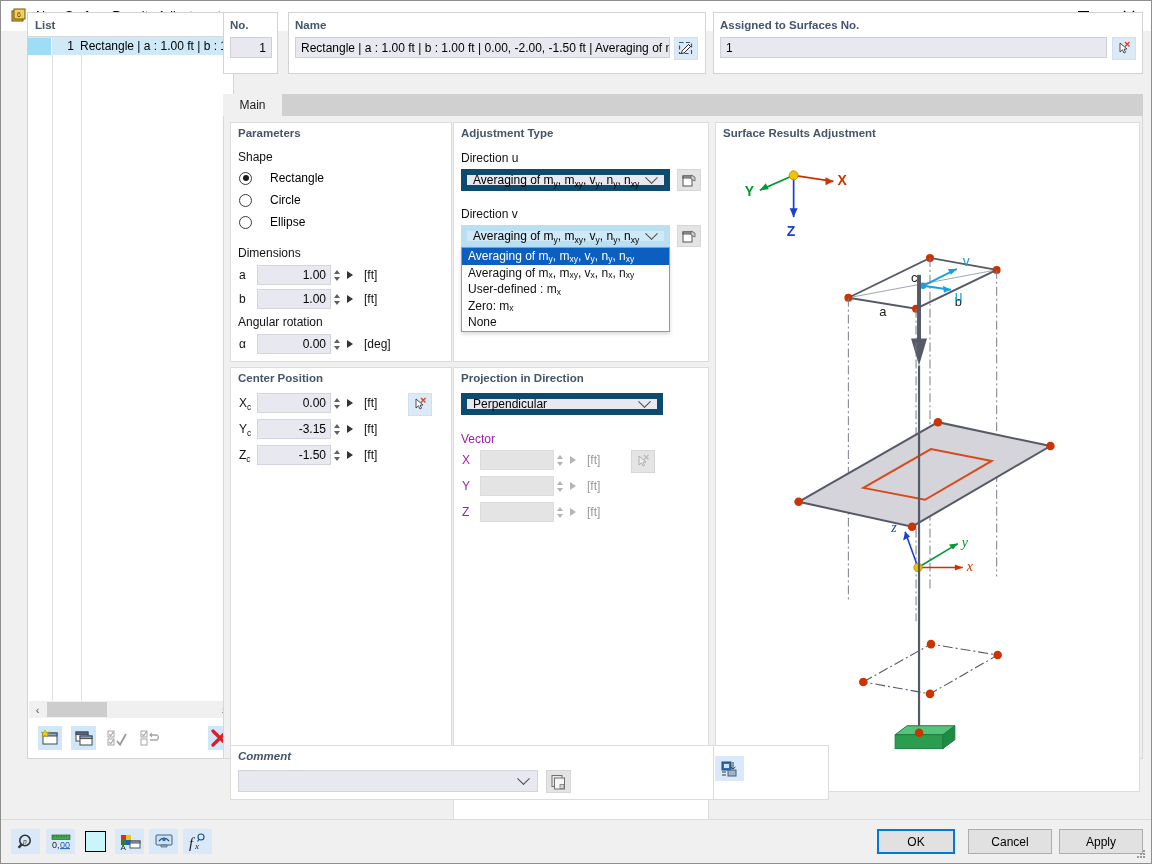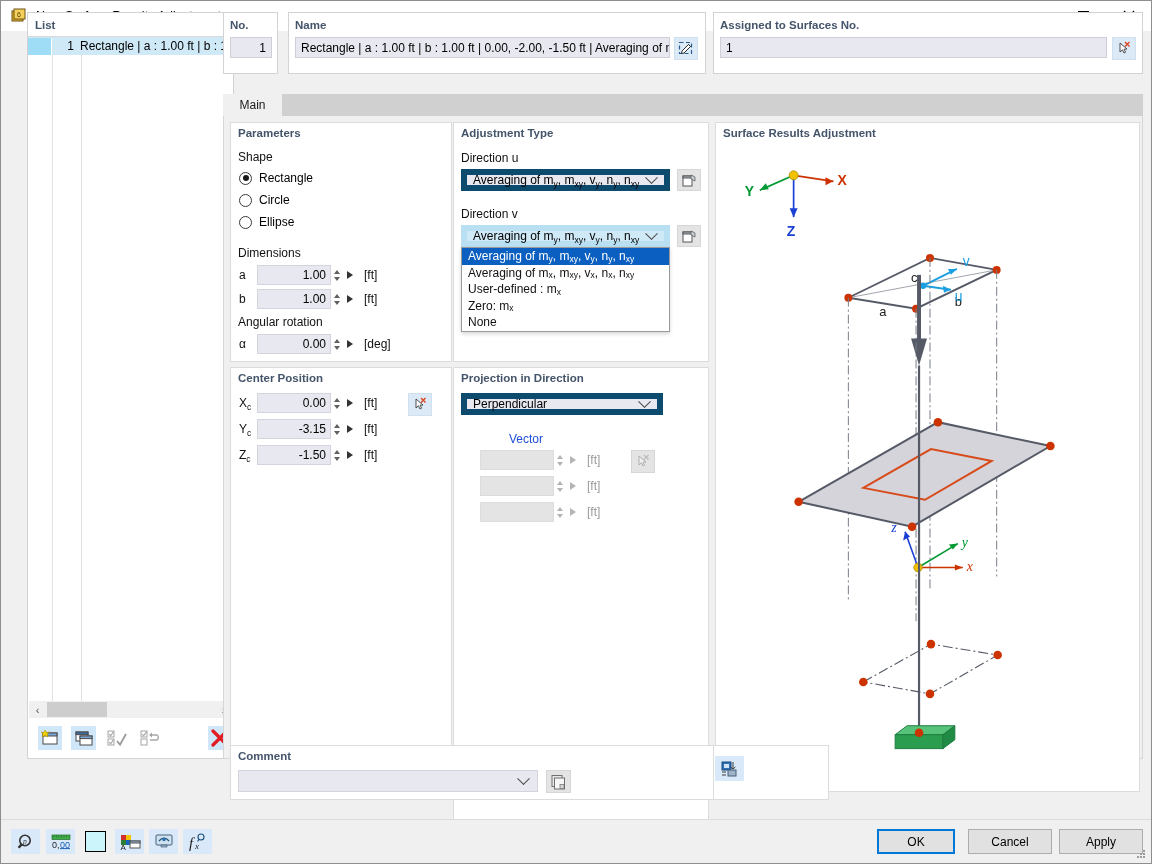--- a/index.html
+++ b/index.html
@@ -108,28 +108,28 @@
   }
   .group > .gtitle {
     position:absolute; left:7px; top:4px;
     color:#44546a; font-weight:bold; font-size:11.5px;
   }
   #grp-params { left:6px; top:6px; width:222px; height:240px; }
   #grp-center { left:6px; top:251px; width:222px; height:395px; }
   #grp-adjust { left:229px; top:6px; width:256px; height:240px; }
   #grp-projection { left:229px; top:251px; width:256px; height:496px; }
   #grp-3d { left:491px; top:6px; width:425px; height:670px; }
-  #grp-comment { left:6px; top:629px; width:516px; height:55px; }
+  #grp-comment { left:6px; top:629px; width:516px; height:55px;font-style:italic; }
   #grp-rightsmall { left:489px; top:629px; width:116px; height:55px; }
 
   .lbl { position:absolute; font-size:12px; color:#111; }
-  .lbl.dim { color:#1d4ed8;margin-left:48px; }
-
-  
-  .radio { position:absolute; display:flex; align-items:center; gap:7px; font-size:12px;}
+  .lbl.dim { color:#a21caf; }
+
+  
+  .radio { position:absolute; display:flex; align-items:center; gap:18px; font-size:12px;}
   .rdot {
     width:13px; height:13px; border-radius:50%; border:1px solid #3a3a3a; background:#fff;
     display:flex; align-items:center; justify-content:center; flex:0 0 auto;
   }
   .rdot .inner { width:6px; height:6px; border-radius:50%; background:#1a1a1a; }
 
   
   .spin { position:absolute; display:flex; align-items:center; }
   .spin .val {
     width:74px; height:20px; background:#e8e8f0; border:1px solid #d4d4de;

